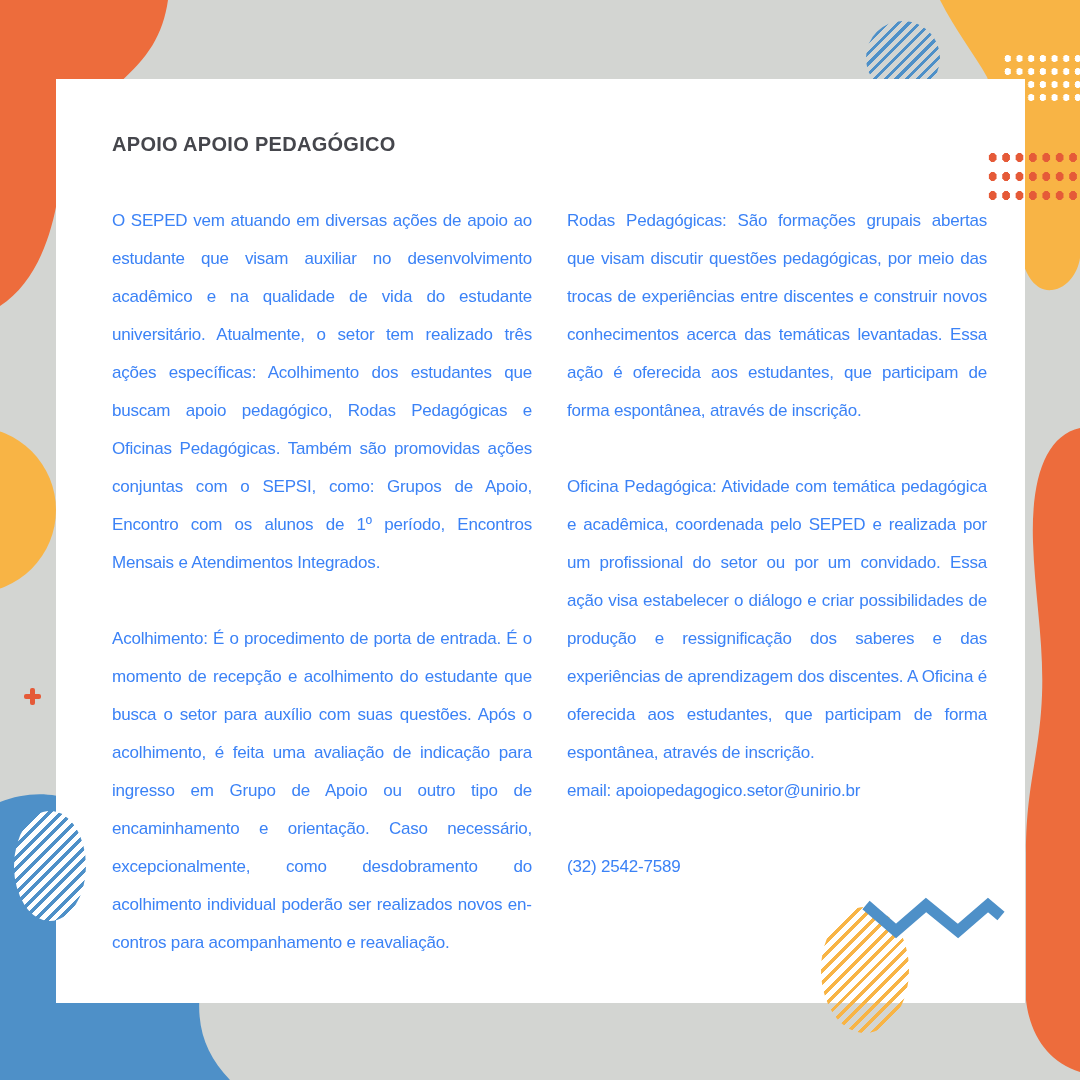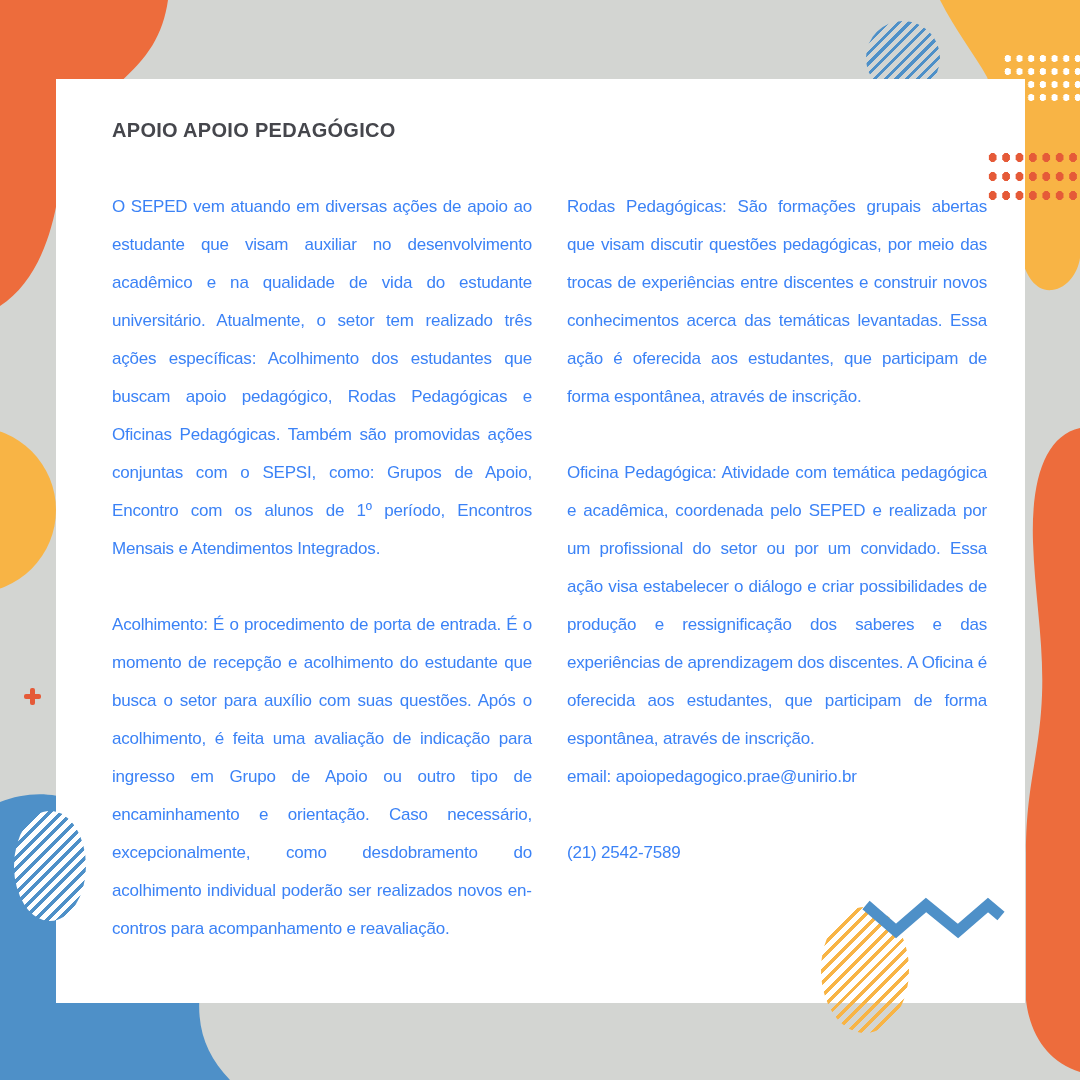--- a/index.html
+++ b/index.html
@@ -25,21 +25,21 @@
   .dots-orange{left:986px;top:148px;width:95px;height:58px;
     background-image:radial-gradient(4px 4.6px at 6.7px 9.5px,#E55A38 97%,rgba(0,0,0,0));
     background-size:13.4px 19px;}
 
   .plus-icon{left:24px;top:688px;width:17px;height:17px;}
   .plus-icon::before{content:"";position:absolute;left:6px;top:0;width:5px;height:17px;background:#E55A38;border-radius:2px;}
   .plus-icon::after{content:"";position:absolute;left:0;top:6px;width:17px;height:5px;background:#E55A38;border-radius:2px;}
 
   
   .card{left:56px;top:79px;width:969px;height:924px;background:#ffffff;
-    padding:40px 35px 0 56px;box-sizing:border-box;}
+    padding:54px 35px 0 56px;box-sizing:border-box;}
   .title{font-size:20px;font-weight:700;letter-spacing:.3px;color:#45464C;margin:0 0 46px 0;}
   .cols{display:flex;gap:35px;}
   .col{width:420px;}
   .col p{margin:0 0 38px 0;font-size:17px;line-height:38px;letter-spacing:-0.2px;
     color:#3b82f6;text-align:justify;hyphens:manual;}
   .contact{font-size:17px;line-height:38px;color:#E8603C;text-align:left;margin:0;}
 </style>
 </head>
 <body>
 
@@ -68,22 +68,22 @@
   <div class="abs z2 card">
     <h1 class="title">APOIO APOIO PEDAGÓGICO</h1>
     <div class="cols">
       <div class="col">
         <p>O SEPED vem atuando em diversas ações de apoio ao es­tudante que visam auxiliar no desenvolvimento acadêmico e na qualidade de vida do estudante universitário. Atual­mente, o setor tem realizado três ações específicas: Aco­lhimento dos estudantes que buscam apoio pedagógico, Rodas Pedagógicas e Oficinas Pedagógicas. Também são promovidas ações conjuntas com o SEPSI, como: Grupos de Apoio, Encontro com os alunos de 1º período, Encontros Mensais e Atendimentos Integrados.</p>
         <p>Acolhimento: É o procedimento de porta de entrada. É o mo­mento de recepção e acolhimento do estudante que busca o setor para auxílio com suas questões. Após o acolhimento, é feita uma avaliação de indicação para ingresso em Grupo de Apoio ou outro tipo de encaminhamento e orientação. Caso necessário, excepcionalmente, como desdobramento do acolhimento individual poderão ser realizados novos en­contros para acompanhamento e reavaliação.</p>
       </div>
       <div class="col">
         <p>Rodas Pedagógicas: São formações grupais abertas que visam discutir questões pedagógicas, por meio das trocas de experiências entre discentes e construir novos conheci­mentos acerca das temáticas levantadas. Essa ação é ofe­recida aos estudantes, que participam de forma espontâ­nea, através de inscrição.</p>
         <p style="margin-bottom:0;">Oficina Pedagógica: Atividade com temática pedagógica e acadêmica, coordenada pelo SEPED e realizada por um profissional do setor ou por um convidado. Essa ação visa estabelecer o diálogo e criar possibilidades de produção e ressignificação dos saberes e das experiências de aprendi­zagem dos discentes. A Oficina é oferecida aos estudantes, que participam de forma espontânea, através de inscrição.</p>
-        <p class="contact">email: apoiopedagogico.prae@unirio.br</p>
-        <p class="contact">(21) 2542-7589</p>
+        <p class="contact">email: apoiopedagogico.setor@unirio.br</p>
+        <p class="contact">(32) 2542-7589</p>
       </div>
     </div>
   </div>
 
   <div class="abs z3 dots-white"></div>
   <div class="abs z3 dots-orange"></div>
   <div class="abs z3 striped-circle-bottom"></div>
   <div class="abs z3 striped-ellipse-yellow"></div>
   <div class="abs z3 plus-icon"></div>
 

